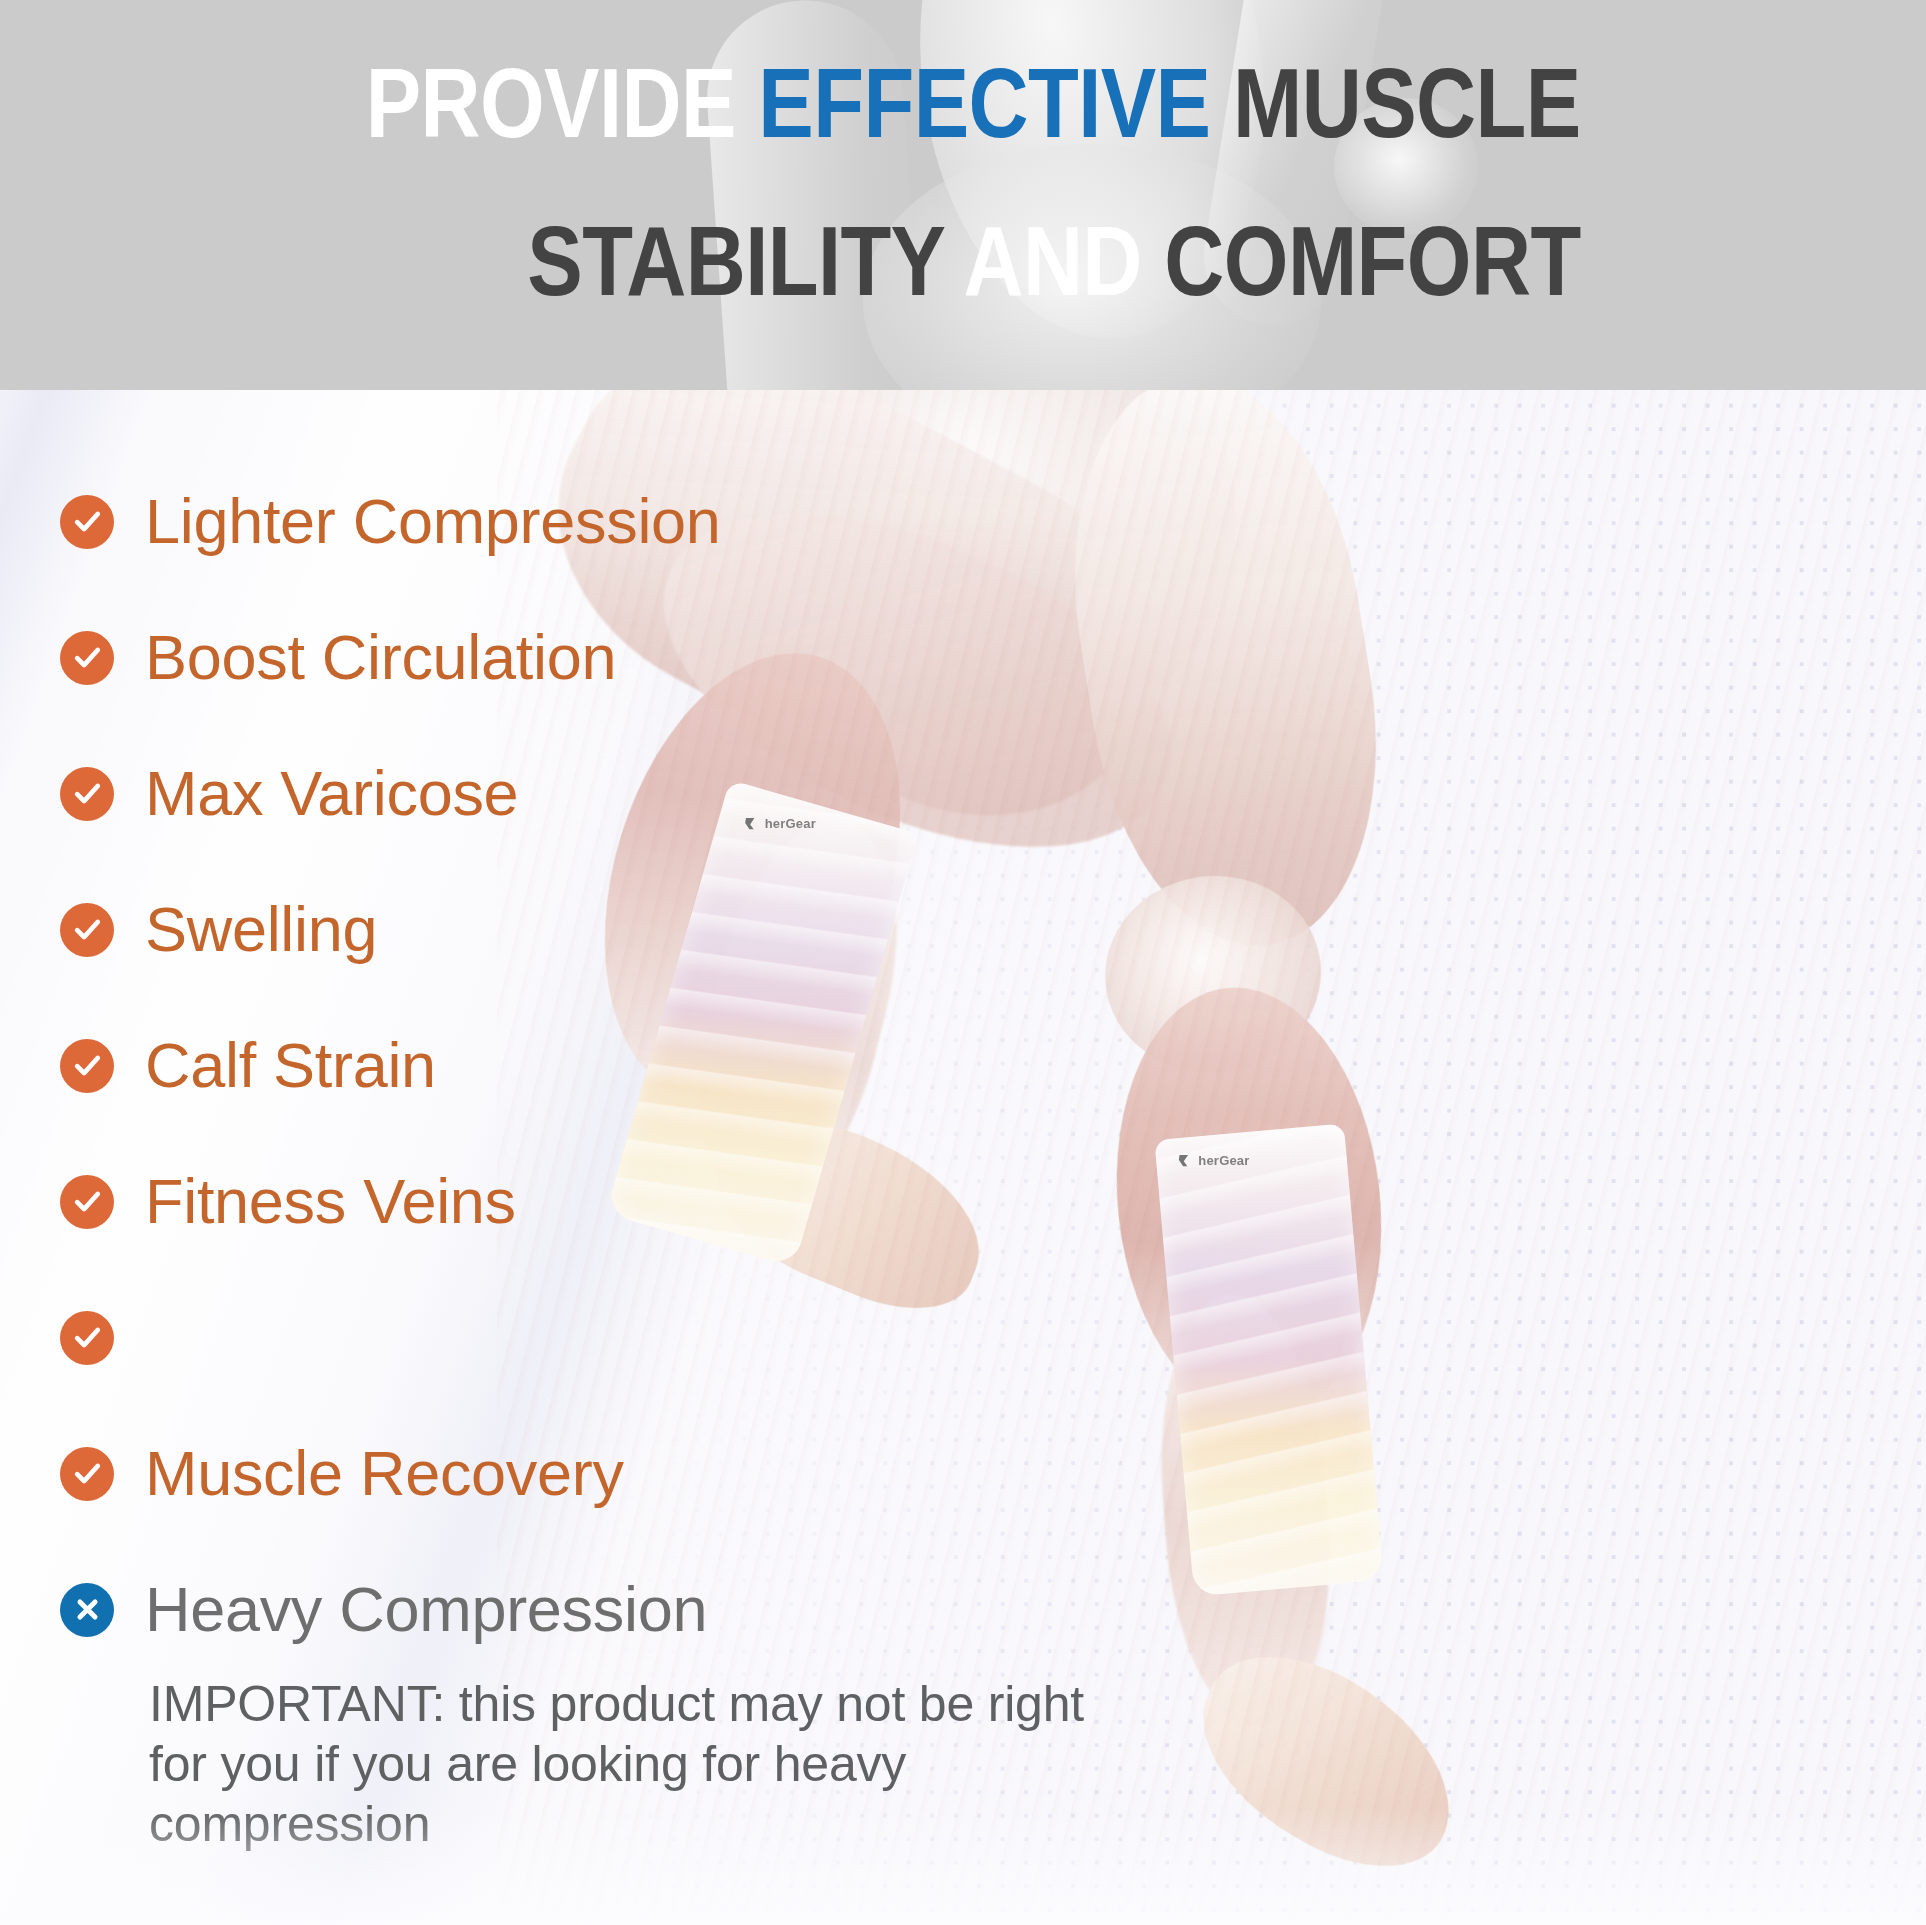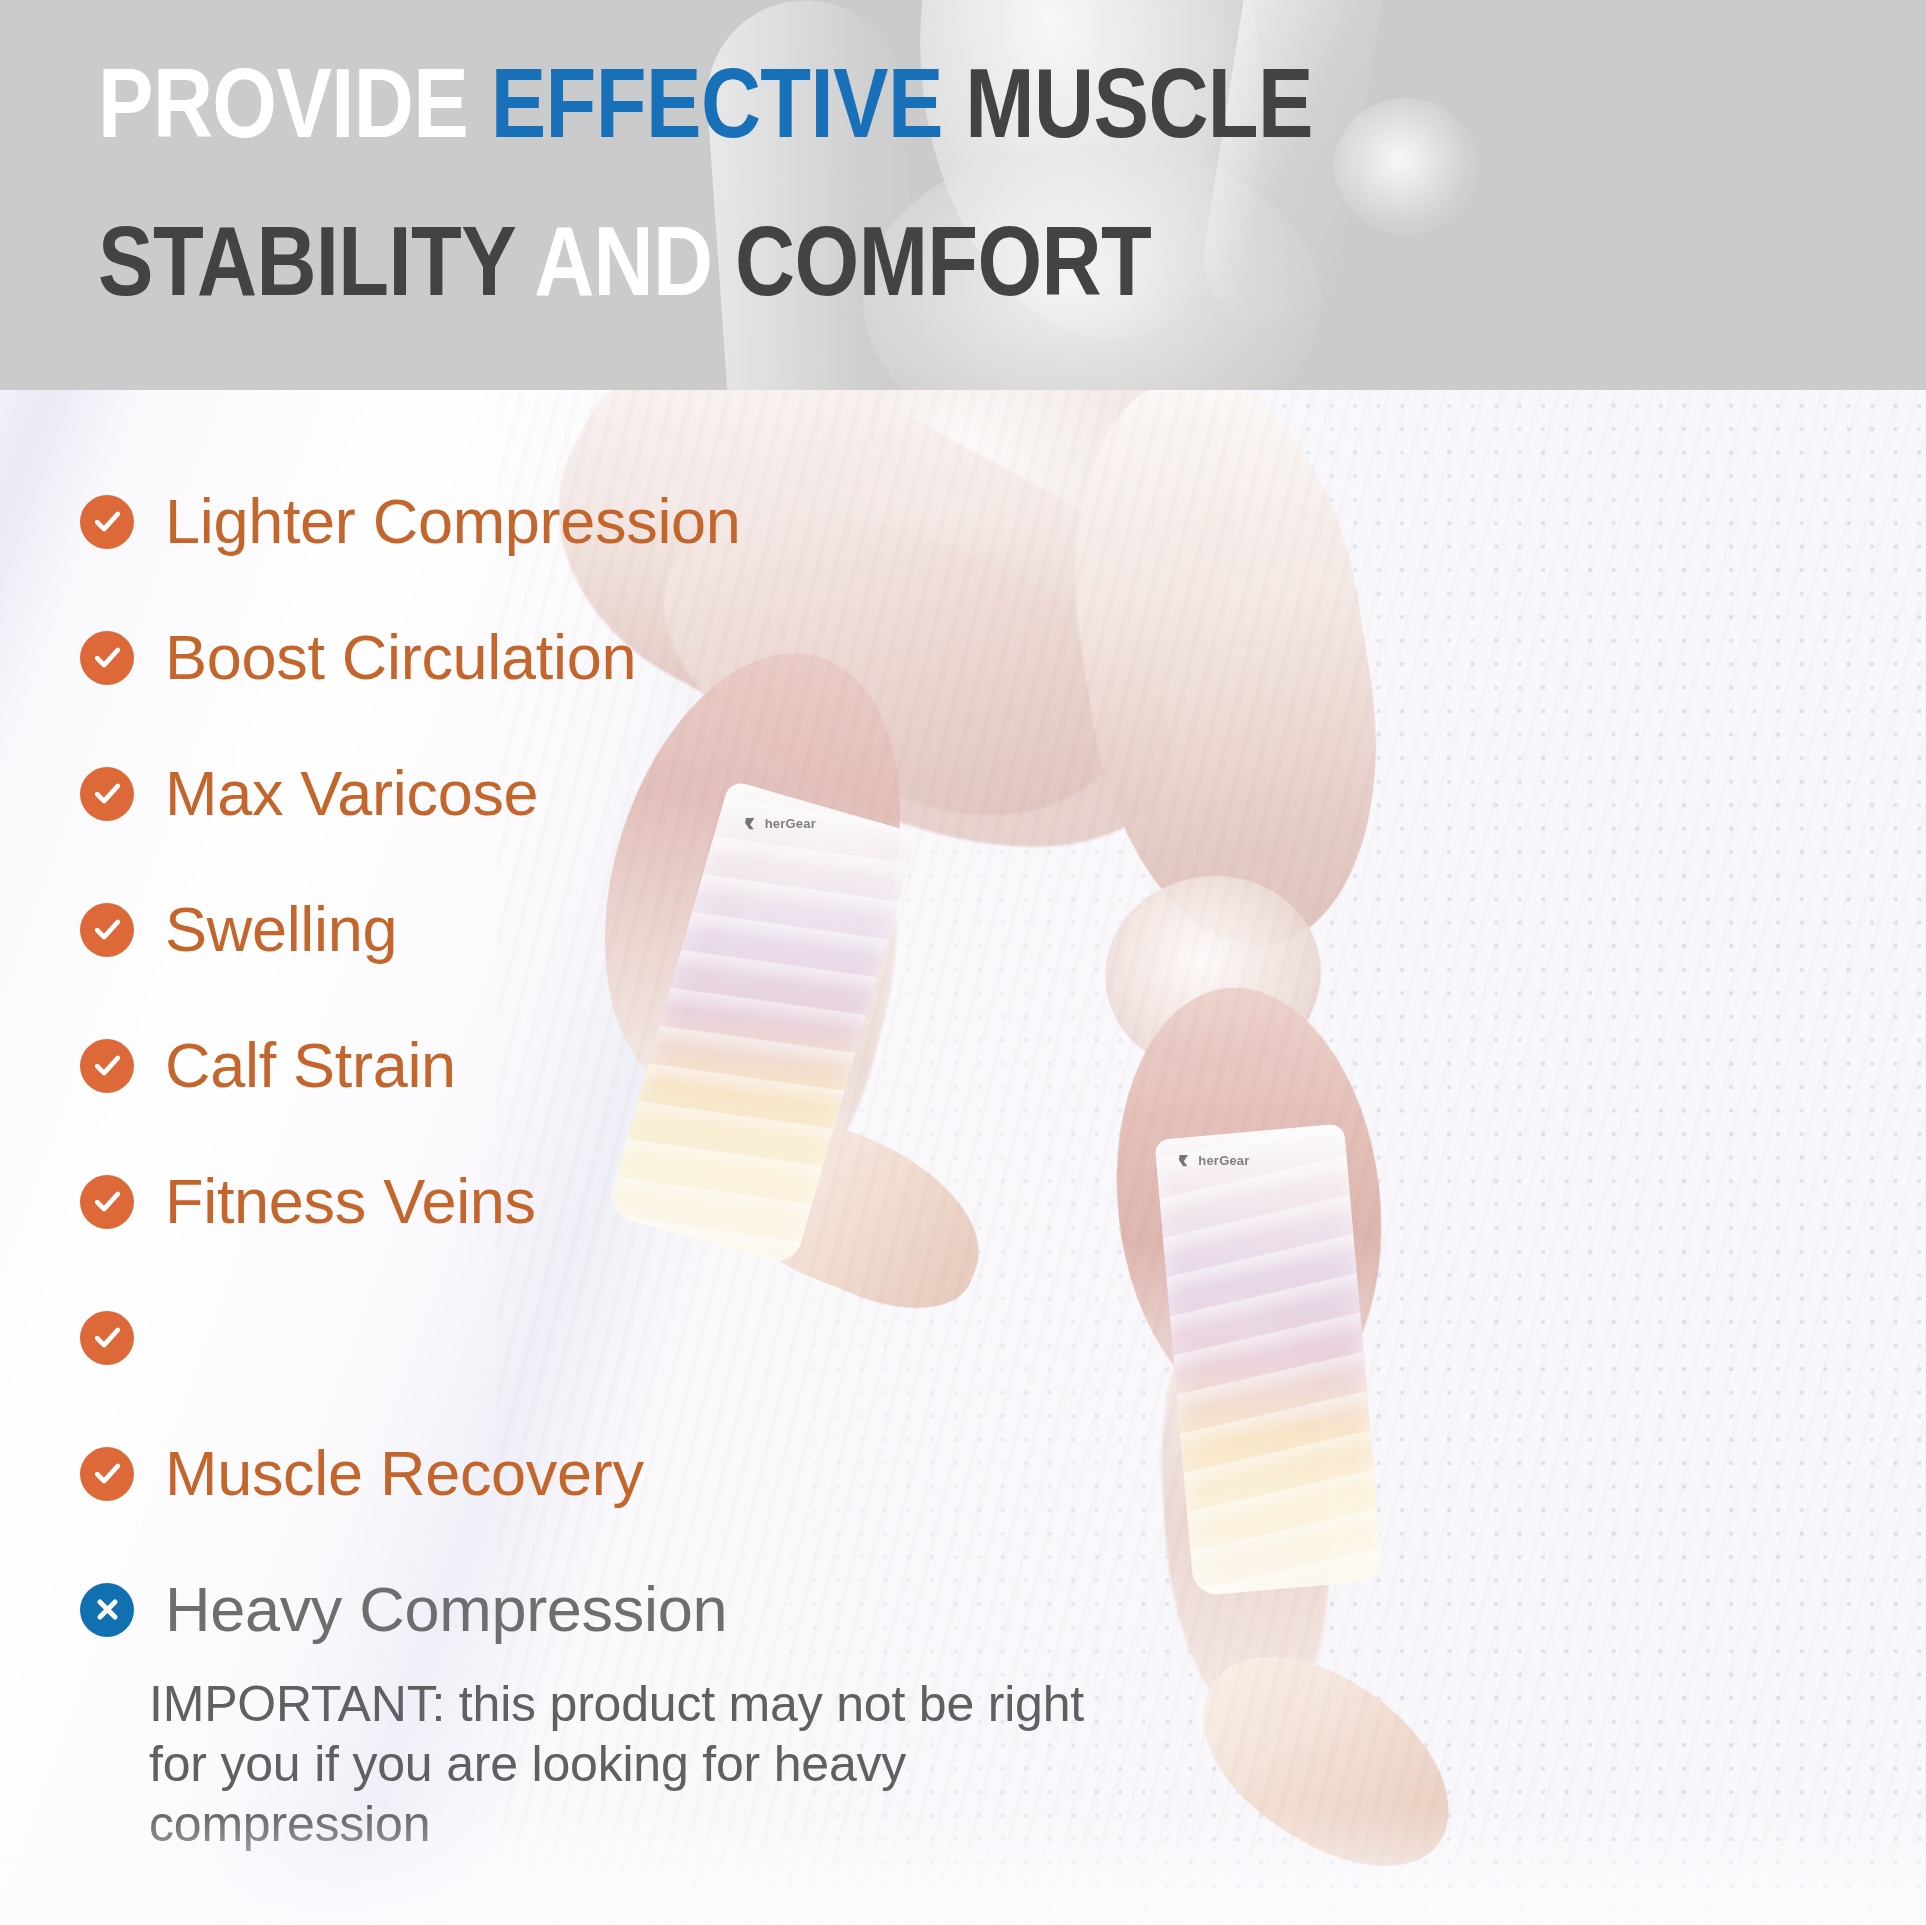--- a/index.html
+++ b/index.html
@@ -96,20 +96,21 @@
   }
   .bf-hand{
     left:693px; top:137px; width:144px; height:137px;
     background:radial-gradient(ellipse at 45% 45%, rgba(255,255,255,.85), rgba(222,222,222,.3) 62%, rgba(203,203,203,0) 82%);
   }
 
   .title-wrap{
     position:absolute;
     left:98px; top:55px;
     width:1765px;
+    text-align:right;
   }
   .title-line{
     font-family:"Liberation Sans", sans-serif;
     font-weight:700;
     font-size:99px;
     line-height:95px;
     letter-spacing:-0.7px;
     transform:scaleX(.84);
     transform-origin:left center;
     white-space:nowrap;
@@ -306,21 +307,21 @@
     display:inline-block;
     width:17px; height:17px;
     color:#5E5E5E;
   }
   .tag-rear { left:23.5px; top:19.6px; transform:rotate(-16deg); }
   .tag-front{ left:21px; top:17px; transform:rotate(5deg);  }
 
   
   .feature-list{
     position:absolute;
-    left:80px; top:481px;
+    left:60px; top:481px;
     width:928px;
   }
   .feature-row{
     display:flex;
     align-items:center;
     height:81px;
     margin-bottom:55px;
   }
   .bullet-icon{
     flex:0 0 auto;

